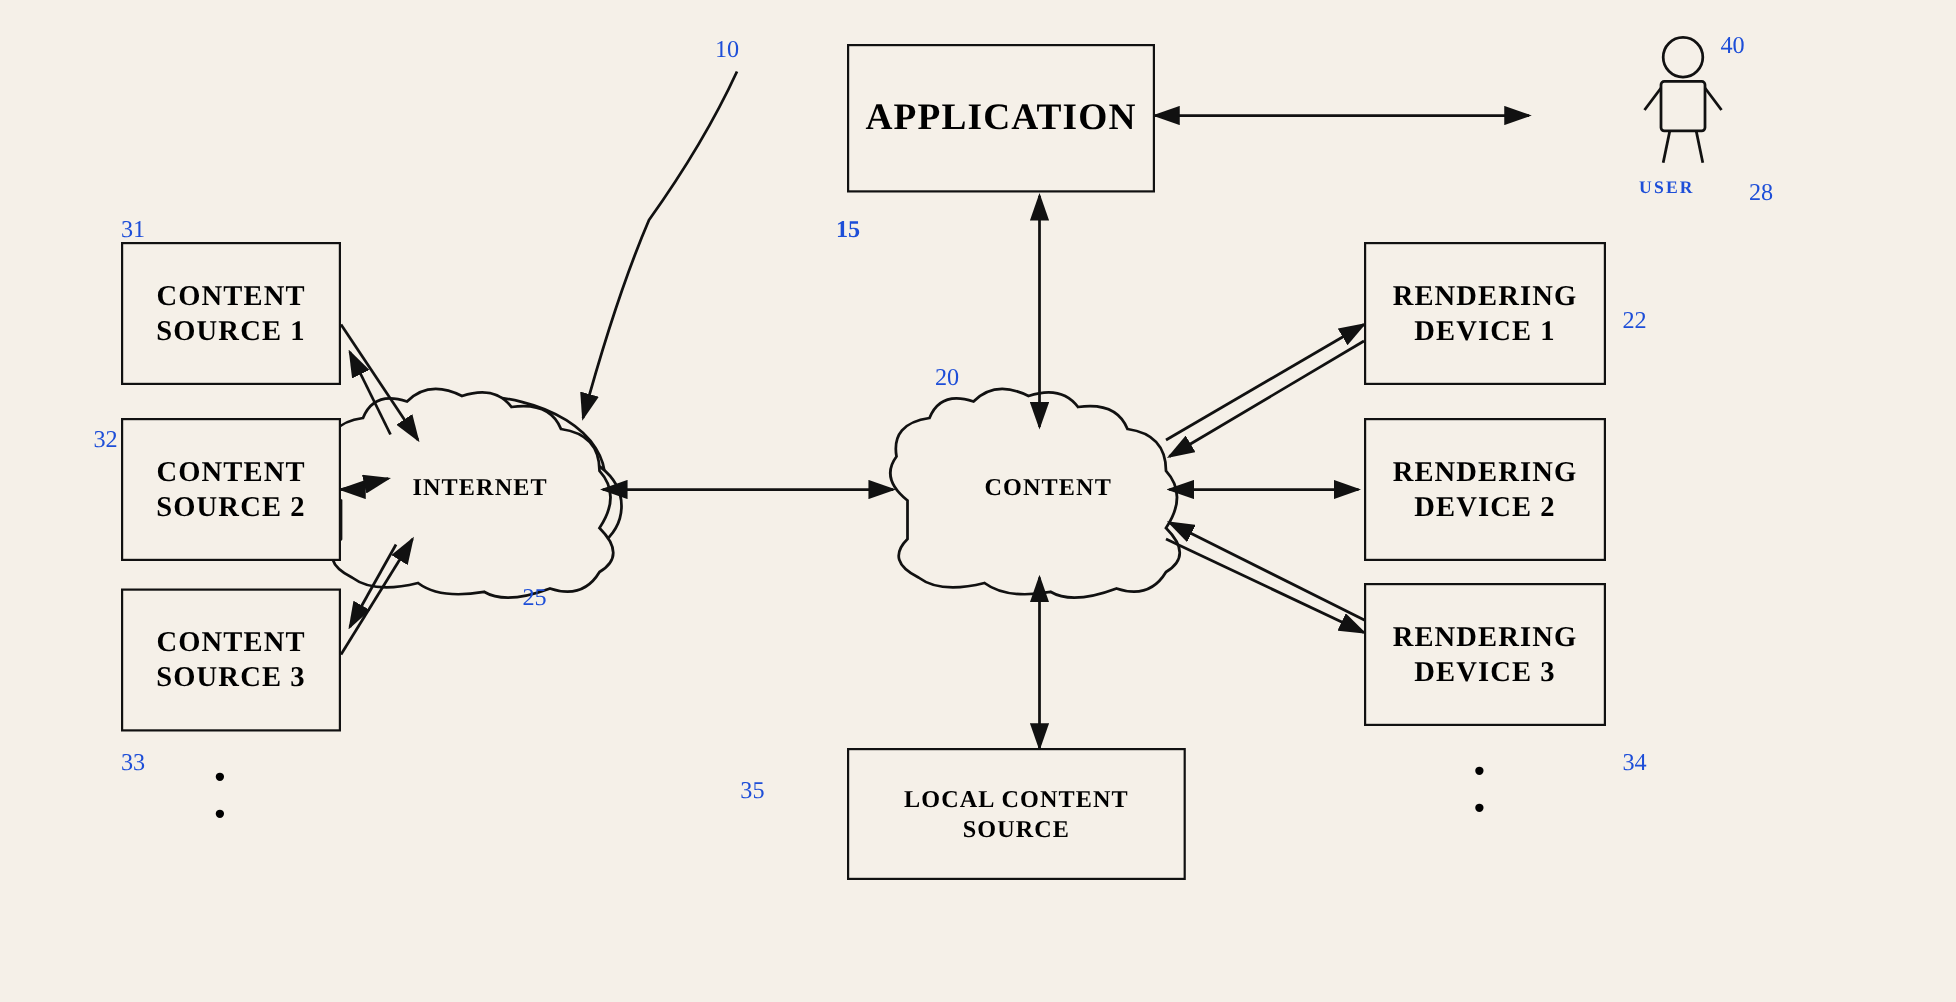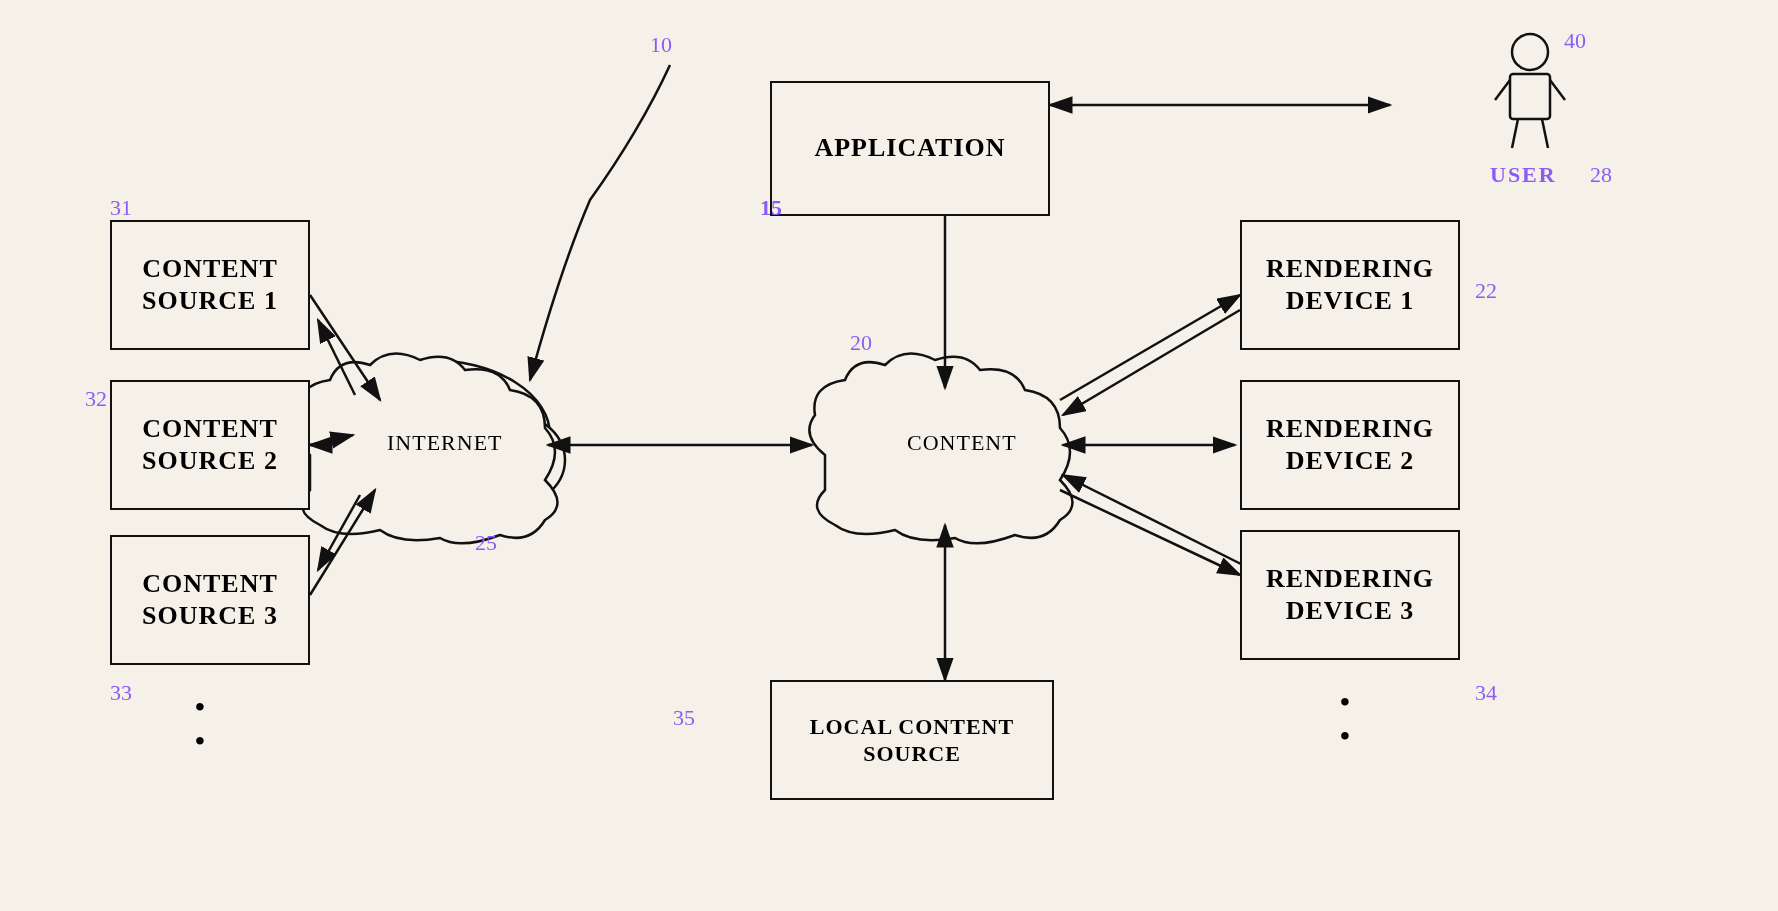--- a/index.html
+++ b/index.html
@@ -27,36 +27,35 @@
       text-align: center;
       font-size: 26px;
       font-weight: bold;
       letter-spacing: 1px;
       line-height: 1.25;
     }
     .label-ref {
       position: absolute;
       font-size: 22px;
       font-weight: normal;
-      color: #8b5cf6;
+      color: #1d4ed8;
     }
     svg.diagram-svg {
       position: absolute;
       top: 0; left: 0;
       width: 1778px;
       height: 911px;
       pointer-events: none;
     }
     .cloud-label {
       position: absolute;
       font-size: 22px;
-      font-weight: normal;
+      font-weight: bold;
       text-align: center;
       letter-spacing: 1px;
-      margin-left: 12px;
     }
     .user-figure {
       position: absolute;
       display: flex;
       flex-direction: column;
       align-items: center;
     }
   </style>
 </head>
 <body>
@@ -114,40 +113,40 @@
     <line x1="1243" y1="565" x2="1063" y2="475" stroke="#111" stroke-width="2.5" marker-end="url(#arrowhead)"></line>
 
     <line x1="945" y1="525" x2="945" y2="680" stroke="#111" stroke-width="2.5" marker-start="url(#arrowhead-rev)" marker-end="url(#arrowhead)"></line>
 
     <line x1="1050" y1="105" x2="1390" y2="105" stroke="#111" stroke-width="2.5" marker-start="url(#arrowhead-rev)" marker-end="url(#arrowhead)"></line>
 
     <path d="M670,65 Q640,130 590,200 Q560,270 530,380" fill="none" stroke="#111" stroke-width="2.5" marker-end="url(#arrowhead)"></path>
 
   </svg>
 
-  <div class="box" style="left:770px; top:40px; width:280px; height:135px; font-size:26px;margin-top:41px;">
+  <div class="box" style="left:770px; top:40px; width:280px; height:135px; font-size:34px;">
     <span>APPLICATION</span>
   </div>
 
   <div class="box" style="left:110px; top:220px; width:200px; height:130px;">
     <span style="white-space:pre-line;">CONTENT
 SOURCE 1</span>
   </div>
 
   <div class="box" style="left:110px; top:380px; width:200px; height:130px;">
     <span style="white-space:pre-line;">CONTENT
 SOURCE 2</span>
   </div>
 
   <div class="box" style="left:110px; top:535px; width:200px; height:130px;">
     <span style="white-space:pre-line;">CONTENT
 SOURCE 3</span>
   </div>
 
-  <div class="box" style="left:770px; top:680px; width:284px; height:120px; font-size:22px;">
+  <div class="box" style="left:770px; top:680px; width:308px; height:120px; font-size:22px;">
     <span style="white-space:pre-line;">LOCAL CONTENT
 SOURCE</span>
   </div>
 
   <div class="box" style="left:1240px; top:220px; width:220px; height:130px;">
     <span style="white-space:pre-line;">RENDERING
 DEVICE 1</span>
   </div>
 
   <div class="box" style="left:1240px; top:380px; width:220px; height:130px;">
@@ -227,21 +226,21 @@
   </div>
 
   <div class="label-ref" style="left:673px; top:705px;">
     <span>35</span>
   </div>
 
   <div class="label-ref" style="left:1564px; top:28px;">
     <span>40</span>
   </div>
 
-  <div class="label-ref" style="left:1490px; top:162px; font-size:22px; font-weight:bold; letter-spacing:2px;">
+  <div class="label-ref" style="left:1490px; top:162px; font-size:16px; font-weight:bold; letter-spacing:2px;">
     <span>USER</span>
   </div>
 
   <div style="position:absolute; left:195px; top:690px; font-size:28px; font-weight:bold; line-height:1.2;">
     •<br>•
   </div>
 
   <div style="position:absolute; left:1340px; top:685px; font-size:28px; font-weight:bold; line-height:1.2;">
     •<br>•
   </div>

